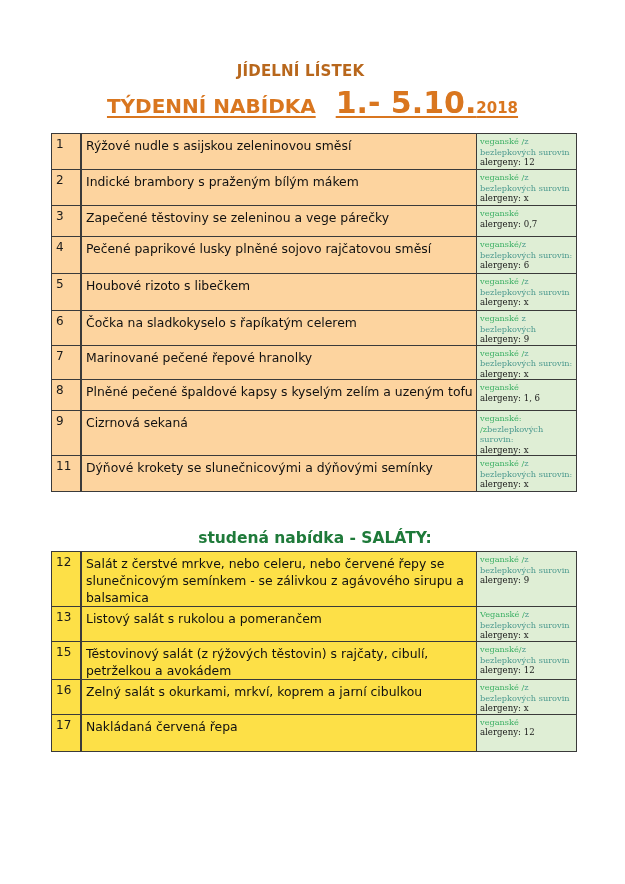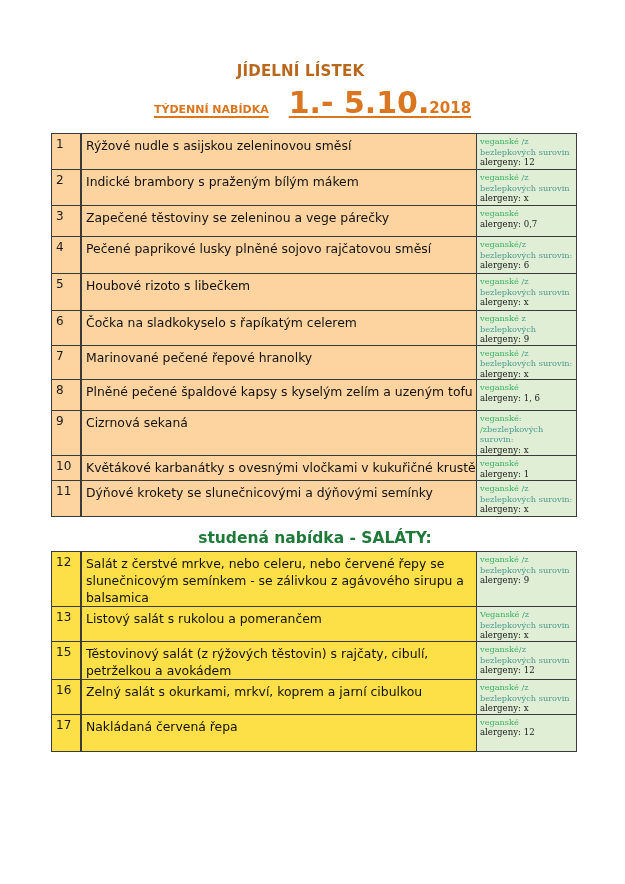--- a/index.html
+++ b/index.html
@@ -1,19 +1,19 @@
 <!DOCTYPE html>
 <html><head>
 <meta charset="utf-8">
 <style>
   html, body { margin: 0; padding: 0; background: #ffffff; }
   body { width: 625px; height: 884px; position: relative; overflow: hidden; font-family: "DejaVu Sans", sans-serif; }
   .title1 { position: absolute; top: 62px; left: 0; width: 601px; text-align: center; color: #b8671c; font-weight: bold; font-size: 15px; letter-spacing: 0.2px; }
   .title2 { position: absolute; top: 85px; left: 0; width: 625px; text-align: center; color: #d9761f; font-weight: bold; text-decoration: underline; text-decoration-thickness: 1.5px; text-underline-offset: 3px; white-space: nowrap; }
-  .title2 .t-a { font-size: 11px; }
+  .title2 .t-a { font-size: 20px; }
   .title2 .t-b { font-size: 30px; margin-left: 20px; }
   .title2 .t-c { font-size: 15px; margin-top: 33px; }
   table.menu { position: absolute; left: 51px; width: 516px; border-collapse: collapse; table-layout: fixed; }
   table.menu td { border: 1px solid #3a3a3a; vertical-align: top; padding: 0; }
   table.menu tr { border-bottom: 1.5px solid #333; }
   #hot { top: 133px; }
   #cold { top: 551px; }
   td.num { width: 24px; padding: 3px 0 0 4px !important; font-size: 12px; color: #1a1a1a; border-right: 2px solid #3a3a3a !important; }
   td.name { width: 390px; padding: 3px 0 0 4px !important; font-size: 12.4px; color: #111; line-height: 17px; }
   td.info { width: 96px; padding: 2px 0 0 3px !important; font-family: "DejaVu Serif", serif; font-size: 8.2px; line-height: 10.5px; }
@@ -74,25 +74,20 @@
       <tr style="height: 31px;">
         <td class="num">8</td>
         <td class="name">Plněné pečené špaldové kapsy s kyselým zelím a uzeným tofu</td>
         <td class="info"><span class="veg">veganské</span><span class="free"></span><span class="alg">alergeny: 1, 6</span></td>
       </tr>
       <tr style="height: 33px;">
         <td class="num">9</td>
         <td class="name">Cizrnová sekaná</td>
         <td class="info"><span class="veg">veganské: /z</span><span class="free">bezlepkových surovin:</span><span class="alg">alergeny: x</span></td>
       </tr>
-      <tr style="height: 25px;">
-        <td class="num">10</td>
-        <td class="name">Květákové karbanátky s ovesnými vločkami v kukuřičné krustě</td>
-        <td class="info"><span class="veg">veganské</span><span class="free"></span><span class="alg">alergeny: 1</span></td>
-      </tr>
       <tr style="height: 36px;">
         <td class="num">11</td>
         <td class="name">Dýňové krokety se slunečnicovými a dýňovými semínky</td>
         <td class="info"><span class="veg">veganské /</span><span class="free">z bezlepkových surovin:</span><span class="alg">alergeny: x</span></td>
       </tr>
     </tbody>
   </table>
 
 <div class="subtitle">studená nabídka - SALÁTY:</div>
 

